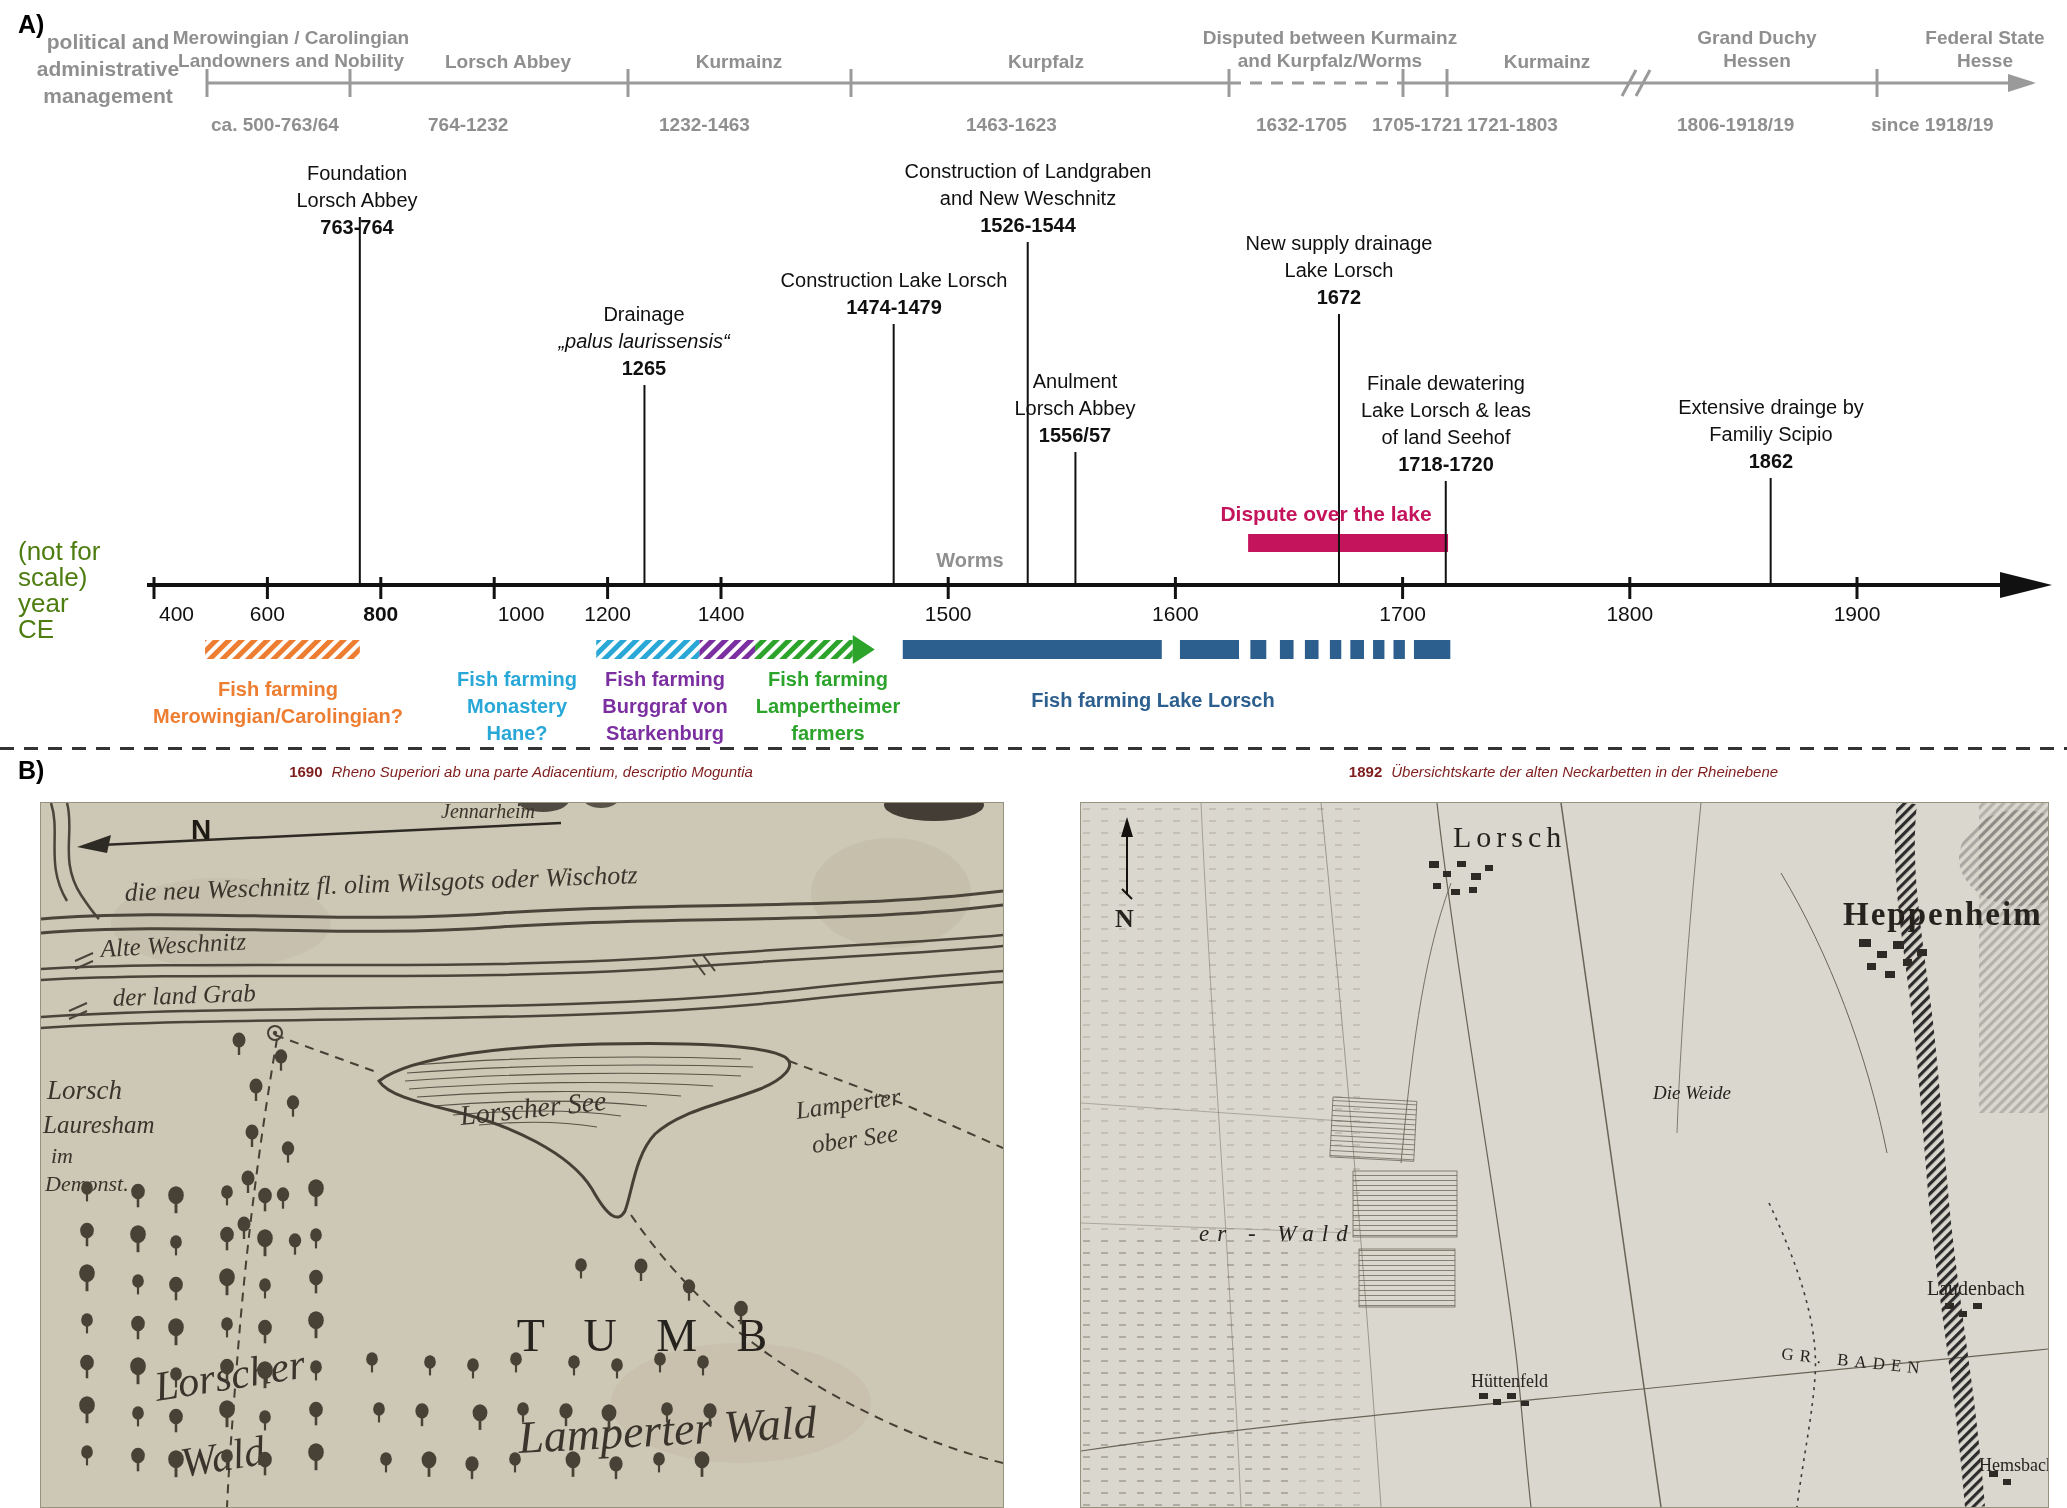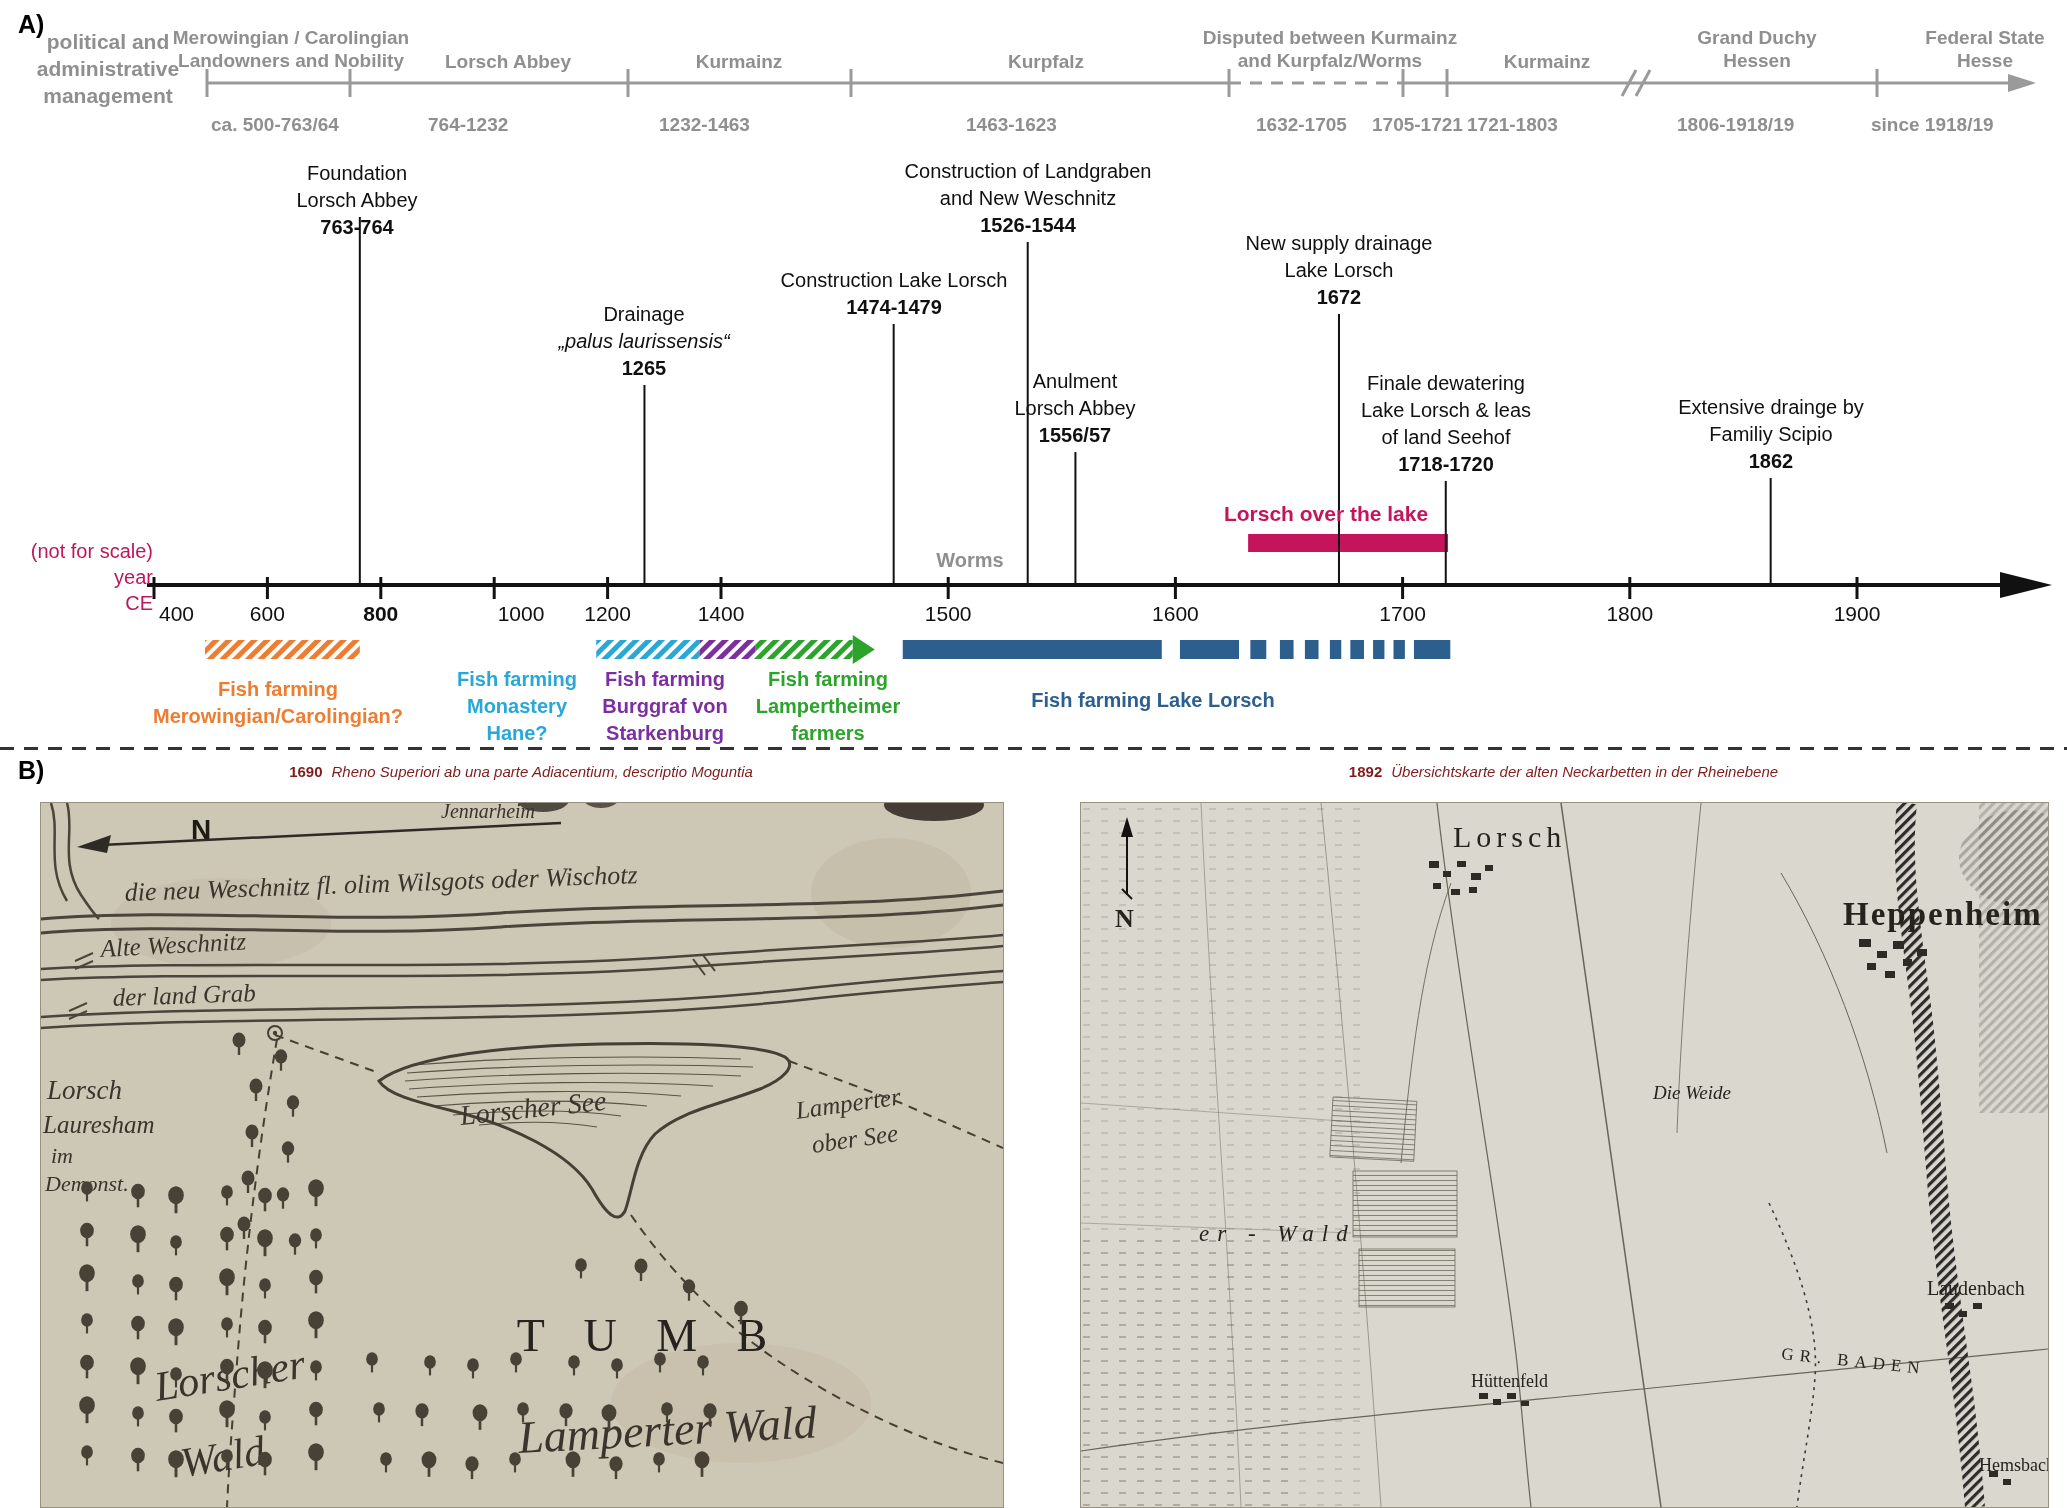--- a/index.html
+++ b/index.html
@@ -9,21 +9,21 @@
   
   #secA{position:absolute;left:0;top:0;width:2067px;height:750px}
   #tlsvg{position:absolute;left:0;top:0}
   .pname{position:absolute;text-align:center;font-weight:bold;color:#8F8F8F;font-size:19px;line-height:23px;white-space:nowrap}
   .pdate{position:absolute;text-align:left;font-weight:bold;color:#8F8F8F;font-size:19px;white-space:nowrap}
   .side-label{position:absolute;text-align:center;font-weight:bold;color:#8F8F8F;font-size:21px;line-height:27px}
   .ev{position:absolute;text-align:center;font-size:20px;line-height:27px;color:#101010;white-space:nowrap}
   .ev .b{font-weight:bold}
   .ev .i{font-style:italic}
   .tickL{position:absolute;top:602px;width:80px;text-align:center;font-size:21px;color:#101010}
-  .axis-note{position:absolute;text-align:right;font-size:20px;line-height:26px;color:#be185d}
+  .axis-note{position:absolute;text-align:left;font-size:26px;line-height:26px;color:#4d7c0f}
   .worms{position:absolute;text-align:center;font-size:20px;font-weight:bold;color:#8F8F8F}
   .dispute-label{position:absolute;text-align:center;font-size:21px;font-weight:bold;color:#C4155C}
   .fish{position:absolute;text-align:center;font-weight:bold;font-size:20px;line-height:27px;white-space:nowrap}
   .c-or{color:#ED7D31}.c-cy{color:#29A8D8}.c-pu{color:#7B2FA0}.c-gr{color:#2CA42C}.c-bl{color:#2C5F8E}
   .divider{position:absolute;left:0;top:747px;width:2067px;height:3px;
            background:repeating-linear-gradient(90deg,#333 0 14px,transparent 14px 24px)}
   
   .map-title{position:absolute;text-align:center;font-size:15px;color:#7f1d1d;white-space:nowrap}
   .map-title .b{font-weight:bold;margin-right:9px}
   .map-title .i{font-style:italic}
@@ -190,21 +190,21 @@
       <div>Lake Lorsch &amp; leas</div>
       <div>of land Seehof</div>
       <div class="b">1718-1720</div>
     </div>
     <div class="ev" style="left:1591px;top:394px;width:360px">
       <div>Extensive drainge by</div>
       <div>Familiy Scipio</div>
       <div class="b">1862</div>
     </div>
 
-    <div class="dispute-label" style="left:1166px;top:502px;width:320px">Lorsch over the lake</div>
+    <div class="dispute-label" style="left:1166px;top:502px;width:320px">Dispute over the lake</div>
 
     <div class="worms" style="left:905px;top:549px;width:130px">Worms</div>
 
     <div class="axis-note" style="left:18px;top:538px;width:135px">
       <div>(not for scale)</div>
       <div>year</div>
       <div>CE</div>
     </div>
 
     <div class="fish c-or" style="left:128px;top:676px;width:300px">

